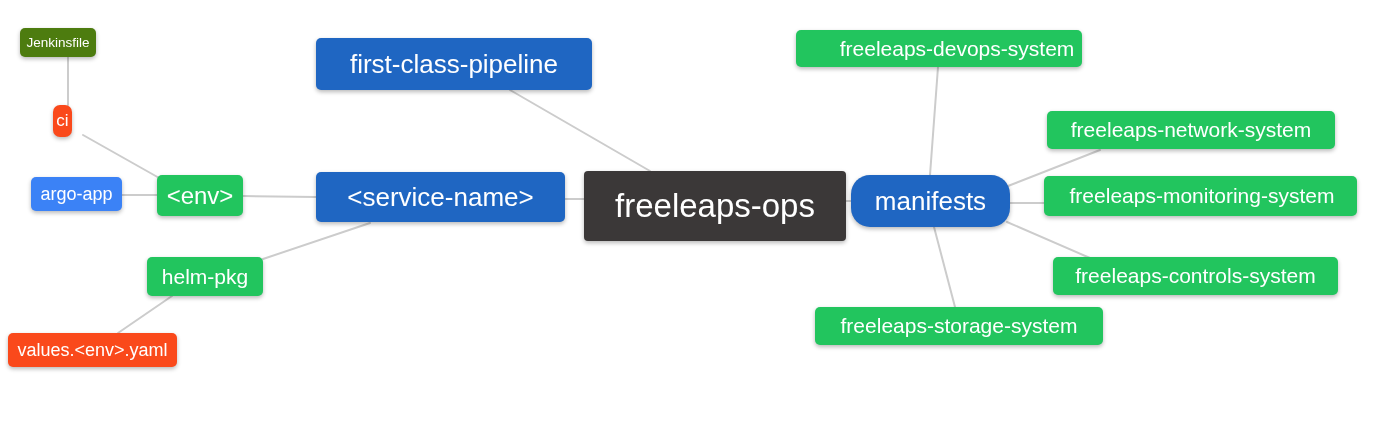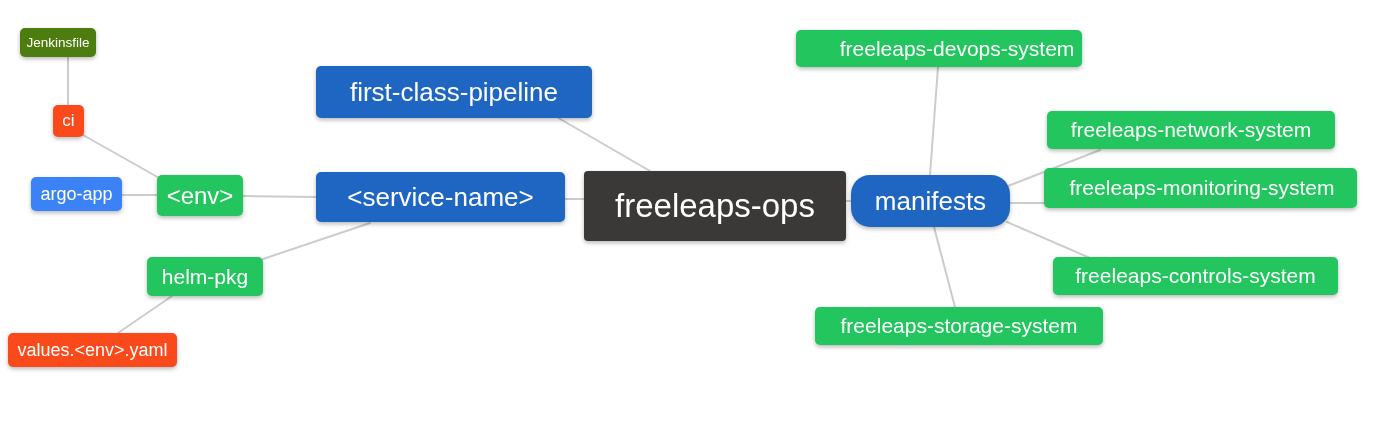--- a/index.html
+++ b/index.html
@@ -35,32 +35,32 @@
     color: #ffffff;
     border-radius: 5px;
     box-shadow: 0 2px 4px rgba(0,0,0,0.28);
     white-space: nowrap;
     cursor: default;
     box-sizing: border-box;
     padding: 0 8px;
   }
   
   #n-jenkinsfile { left: 20px;   top: 28px;  width: 76px;  height: 29px; font-size: 13.5px; }
-  #n-ci          { left: 53px;   top: 105px; width: 31px;  height: 32px; font-size: 17px; }
+  #n-ci          { left: 53px;   top: 105px; width: 19px;  height: 32px; font-size: 17px; border-radius: 7px; }
   #n-argo        { left: 31px;   top: 177px; width: 91px;  height: 34px; font-size: 18px; }
   #n-env         { left: 157px;  top: 175px; width: 86px;  height: 41px; font-size: 24px; }
   #n-helm        { left: 147px;  top: 257px; width: 116px; height: 39px; font-size: 21px; }
   #n-values      { left: 8px;    top: 333px; width: 169px; height: 34px; font-size: 18px; }
-  #n-fcp         { left: 316px;  top: 38px;  width: 276px; height: 52px; font-size: 26px; margin-top: 28px; }
+  #n-fcp         { left: 316px;  top: 38px;  width: 276px; height: 52px; font-size: 26px; }
   #n-service     { left: 316px;  top: 172px; width: 249px; height: 50px; font-size: 26px; }
   #n-ops         { left: 584px;  top: 171px; width: 262px; height: 70px; font-size: 33px; border-radius: 4px; }
   #n-manifests   { left: 851px;  top: 175px; width: 159px; height: 52px; font-size: 26px; border-radius: 19px; }
   #n-devops      { left: 796px;  top: 30px;  width: 286px; height: 37px; font-size: 21px; }
   #n-network     { left: 1047px; top: 111px; width: 288px; height: 38px; font-size: 21px; }
-  #n-monitoring  { left: 1044px; top: 168px; width: 313px; height: 40px; font-size: 21px; padding-left: 11px; }
+  #n-monitoring  { left: 1044px; top: 176px; width: 313px; height: 40px; font-size: 21px; padding-left: 11px; }
   #n-controls    { left: 1053px; top: 257px; width: 285px; height: 38px; font-size: 21px; }
   #n-storage     { left: 815px;  top: 307px; width: 288px; height: 38px; font-size: 21px; }
 </style>
 </head>
 <body>
 
 <div id="canvas" style="background: rgb(255, 255, 255);">
 
   <svg id="edges" viewBox="0 0 1390 421">
     <line class="edge" x1="68" y1="57" x2="68" y2="105" stroke="#CCCCCC"></line>

